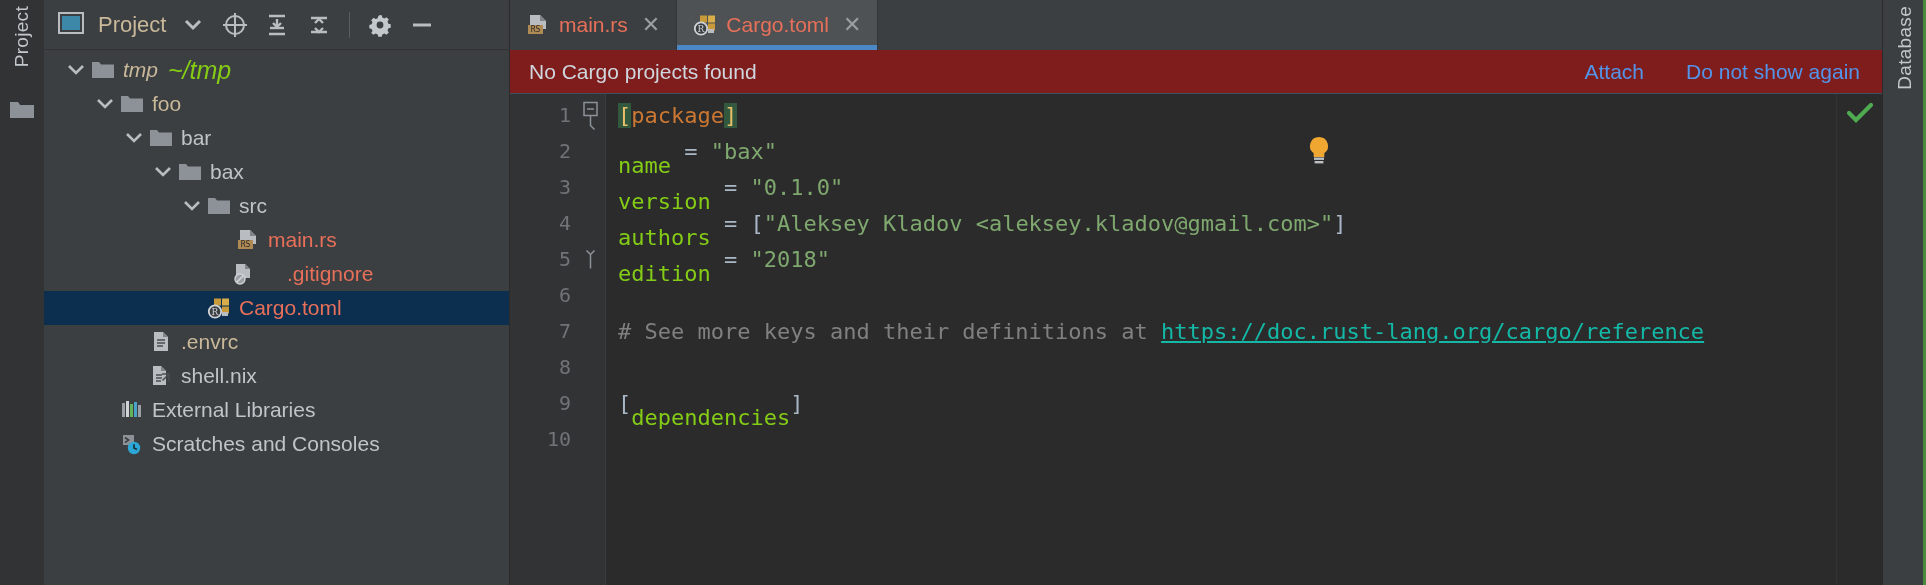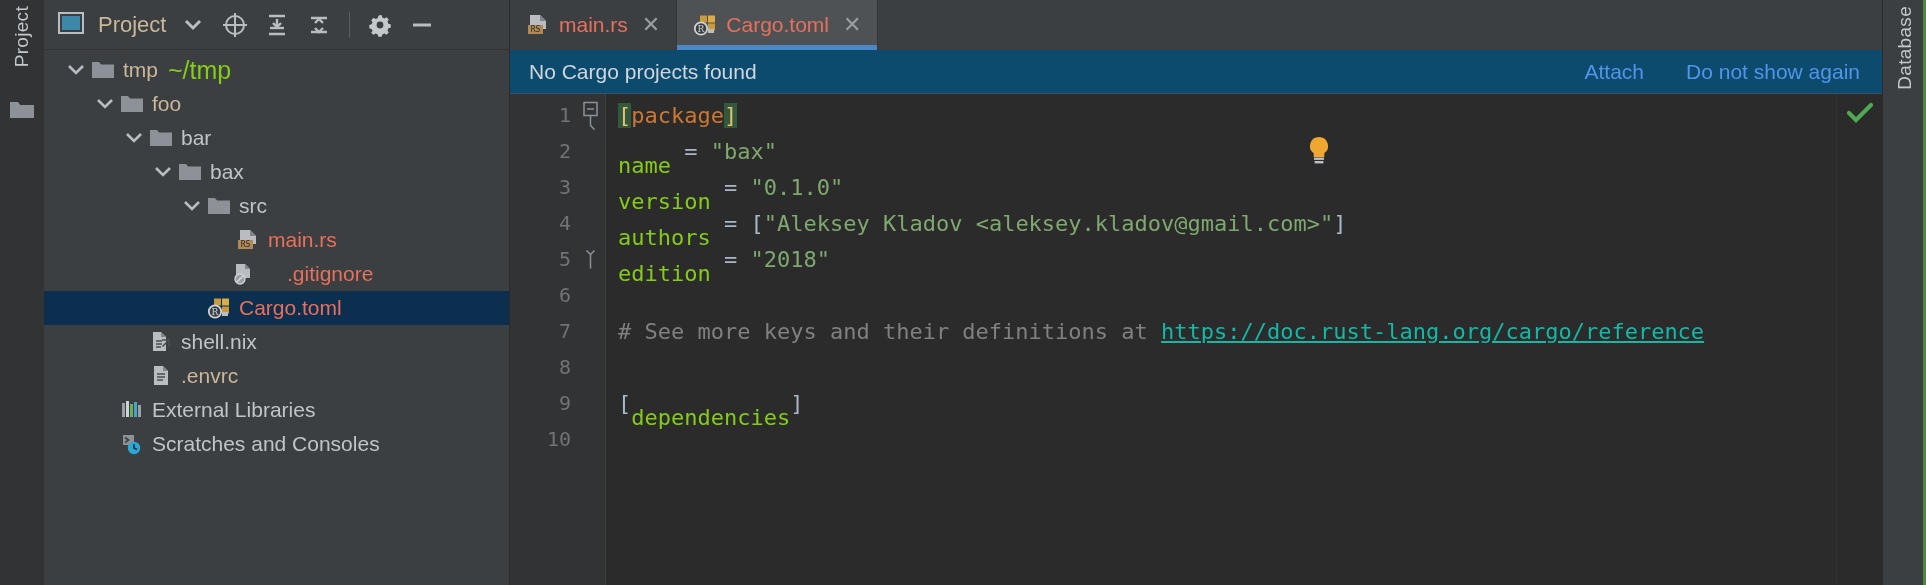--- a/index.html
+++ b/index.html
@@ -77,21 +77,21 @@
   .etab.active { background: #4e5254; }
   .etab.active::after {
     content: ""; position: absolute; left: 0; right: 0; bottom: 0;
     height: 5px; background: #4a88c7;
   }
   .etab-label { font-size: 21px; color: #e8705a; white-space: nowrap; }
   .etab-close { font-size: 22px; color: #9a9ea2; margin-left: 5px; cursor: pointer; line-height: 1; }
 
   
   .notif {
-    height: 44px; background: #0c4a6e; border-bottom: 1px solid #3d4f63;
+    height: 44px; background: #7f1d1d; border-bottom: 1px solid #3d4f63;
     display: flex; align-items: center; padding: 0 22px 0 19px;
     flex: 0 0 44px;
   }
   .notif-text { color: #cfd6dd; font-size: 21px; white-space: nowrap; }
   .notif-actions { margin-left: auto; display: flex; gap: 42px; }
   .notif-link { color: #5394e8; font-size: 21px; cursor: pointer; white-space: nowrap; }
 
   
   .code-wrap { flex: 1; display: flex; min-height: 0; position: relative; background: #2b2b2b; }
   .gutter {
@@ -203,21 +203,21 @@
         </svg>
       </div>
       <div class="tb-btn">
         <svg width="26" height="26" viewBox="0 0 26 26">
             <path d="M4 13h18" stroke="#b9bdc2" stroke-width="3"></path>
           </svg>
       </div>
     </div>
 
     <div class="tree">
-        <div class="tree-row" style="padding-left: 18px;">
+        <div class="tree-row" style="padding-left: 18px; font-style: italic;">
           <div class="tw">
             <svg width="18" height="12" viewBox="0 0 18 12">
               <path d="M2 2l7 7 7-7" fill="none" stroke="#b9bdc2" stroke-width="2.6"></path>
             </svg>
           </div>
           <div class="node-icon">
             <svg width="24" height="20" viewBox="0 0 24 20">
               <path d="M1 2h7l2 2.6h13V18H1z" fill="#8d9299"></path>
             </svg>
           </div>
@@ -311,39 +311,39 @@
               <circle cx="8" cy="14.5" r="6.2" fill="#3c3f41" stroke="#cfd3d7" stroke-width="1.8"></circle>
               <text x="8" y="18" font-family="DejaVu Serif, serif" font-size="9" fill="#cfd3d7" text-anchor="middle">R</text>
             </svg>
           </div>
           <span class="node-label rust">Cargo.toml</span>
         </div>
         <div class="tree-row" style="padding-left: 76px;">
           <div class="tw"></div>
           <div class="node-icon">
             <svg width="24" height="22" viewBox="0 0 24 22">
+              <path d="M5 1h9l5 5v14H5z" fill="#b9bdc2"></path>
+              <path d="M14 1l5 5h-5z" fill="#7e8488"></path>
+              <path d="M8 9h8M8 12h8M8 15h6" stroke="#4b4e50" stroke-width="1.6"></path>
+            </svg>
+          </div>
+          <span class="node-label tan">.envrc</span>
+        </div>
+        <div class="tree-row" style="padding-left: 76px;">
+          <div class="tw"></div>
+          <div class="node-icon">
+            <svg width="24" height="22" viewBox="0 0 24 22">
               <path d="M4 1h8l5 5v14H4z" fill="#b9bdc2"></path>
               <path d="M12 1l5 5h-5z" fill="#7e8488"></path>
               <path d="M7 10h6M7 13h6M7 16h5" stroke="#4b4e50" stroke-width="1.5"></path>
               <path d="M13 9h7v7" fill="none" stroke="#4b4e50" stroke-width="1.6"></path>
               <path d="M13.5 15.5L20 9" stroke="#4b4e50" stroke-width="1.6"></path>
             </svg>
           </div>
           <span class="node-label ">shell.nix</span>
-        </div>
-        <div class="tree-row" style="padding-left: 76px;">
-          <div class="tw"></div>
-          <div class="node-icon">
-            <svg width="24" height="22" viewBox="0 0 24 22">
-              <path d="M5 1h9l5 5v14H5z" fill="#b9bdc2"></path>
-              <path d="M14 1l5 5h-5z" fill="#7e8488"></path>
-              <path d="M8 9h8M8 12h8M8 15h6" stroke="#4b4e50" stroke-width="1.6"></path>
-            </svg>
-          </div>
-          <span class="node-label tan">.envrc</span>
         </div>
         <div class="tree-row" style="padding-left: 47px;">
           <div class="tw"></div>
           <div class="node-icon">
             <svg width="24" height="22" viewBox="0 0 24 22">
               <rect x="2" y="4" width="3" height="14" fill="#9aa0a6"></rect>
               <rect x="6" y="2" width="3" height="16" fill="#cfd3d7"></rect>
               <rect x="10" y="5" width="3" height="13" fill="#62b35c"></rect>
               <rect x="14" y="3" width="3" height="15" fill="#4aa3c7"></rect>
               <rect x="18" y="6" width="3" height="12" fill="#9aa0a6"></rect>

